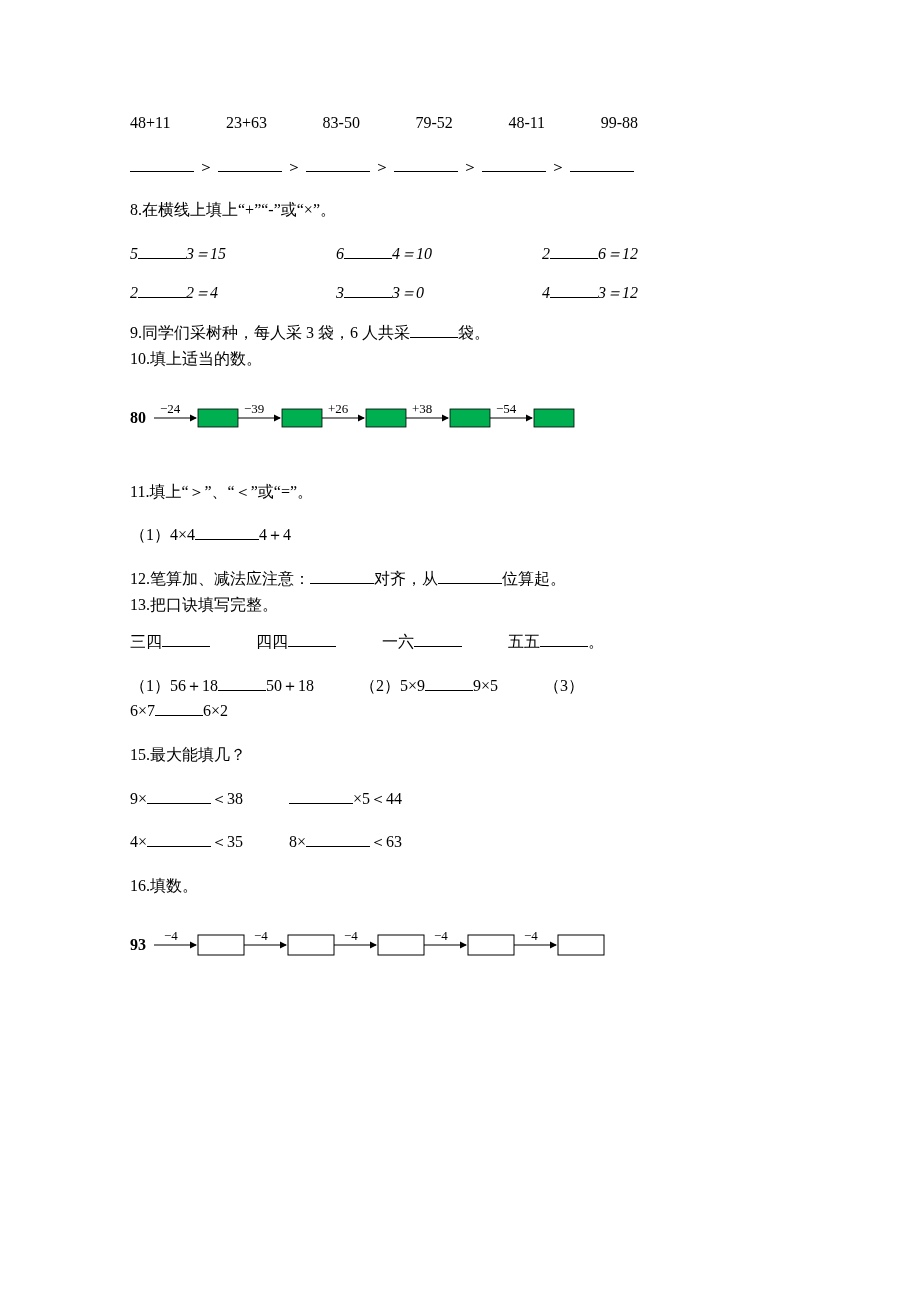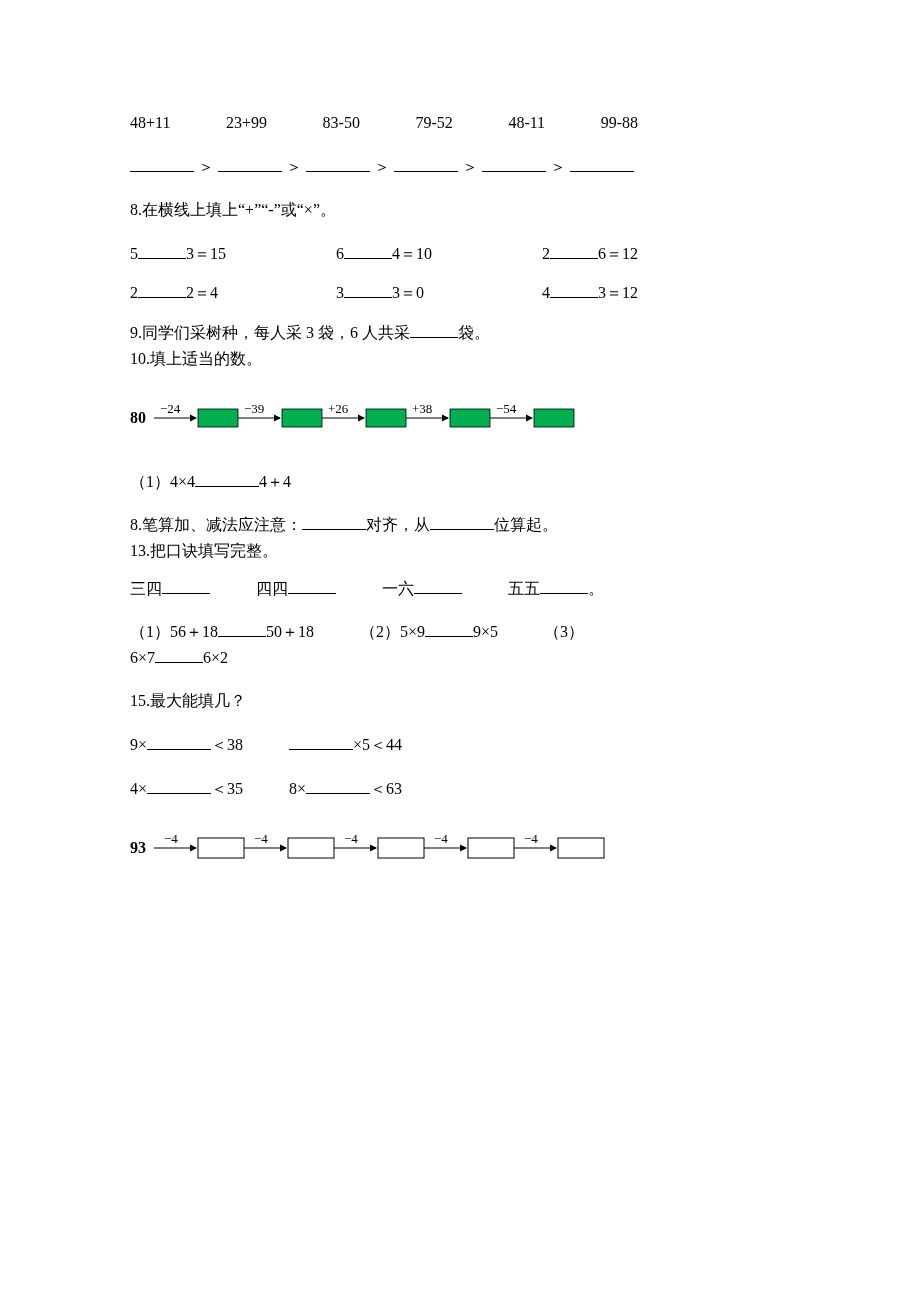--- a/index.html
+++ b/index.html
@@ -32,20 +32,21 @@
     display: inline-block;
     border-bottom: 1px solid #000;
     min-width: 48px;
     height: 1em;
     vertical-align: baseline;
   }
   .three-col {
     display: flex;
     justify-content: space-between;
     margin-bottom: 14px;
+    font-style: italic;
   }
   .three-col > div { white-space: nowrap; }
   .diagram {
     margin: 20px 0;
   }
   .box-green {
     fill: #00b050;
     stroke: #000;
     stroke-width: 0.8;
   }
@@ -60,21 +61,21 @@
   .start-label { font-size:16px; font-weight:bold; font-family: "SimSun","宋体",serif; }
   .gap6 { display:inline-block; width:38px; }
 </style>
 </head>
 <body>
 
 <div class="page">
 
   <div class="row expr" style="display:flex;justify-content:space-between;">
     <span>48+11</span>
-    <span>23+99</span>
+    <span>23+63</span>
     <span>83-50</span>
     <span>79-52</span>
     <span>48-11</span>
     <span>99-88</span>
   </div>
   <div class="row">
     <span class="u"></span>
     <span>＞</span>
     <span class="u"></span>
     <span>＞</span>
@@ -146,26 +147,27 @@
         <rect x="320" y="18" width="40" height="18" class="box-green"></rect>
       </g>
       <g>
         <line x1="360" y1="27" x2="402" y2="27" class="arrow-line" marker-end="url(#ah)"></line>
         <text x="366" y="22" class="op-label">−54</text>
         <rect x="404" y="18" width="40" height="18" class="box-green"></rect>
       </g>
     </svg>
   </div>
 
+  <div class="row" style="margin-top:30px">11.填上“＞”、“＜”或“=”。</div>
   <div class="row">
     <span>（1）4×4</span><span class="u"></span><span>4＋4</span>
   </div>
 
   <div>
-    <span>8.笔算加、减法应注意：</span><span class="u"></span><span>对齐，从</span><span class="u"></span><span>位算起。</span>
+    <span>12.笔算加、减法应注意：</span><span class="u"></span><span>对齐，从</span><span class="u"></span><span>位算起。</span>
   </div>
 
   <div>13.把口诀填写完整。</div>
   <div class="row" style="margin-top:12px">
     <span>三四</span><span class="u-sm"></span>
     <span class="gap6"></span>
     <span>四四</span><span class="u-sm"></span>
     <span class="gap6"></span>
     <span>一六</span><span class="u-sm"></span>
     <span class="gap6"></span>
@@ -188,20 +190,21 @@
     <span>9×</span><span class="u"></span><span>＜38</span>
     <span class="gap6"></span>
     <span class="u"></span><span>×5＜44</span>
   </div>
   <div class="row">
     <span>4×</span><span class="u"></span><span>＜35</span>
     <span class="gap6"></span>
     <span>8×</span><span class="u"></span><span>＜63</span>
   </div>
 
+  <div class="row">16.填数。</div>
   <div class="diagram">
     <svg width="560" height="50" viewBox="0 0 560 50">
       <defs>
         <marker id="ah2" markerWidth="6" markerHeight="6" refX="5" refY="3" orient="auto">
           <path d="M0,0 L6,3 L0,6 Z" class="arrowhead"></path>
         </marker>
       </defs>
       <text x="0" y="32" class="start-label">93</text>
       <g>
         <line x1="24" y1="27" x2="66" y2="27" class="arrow-line" marker-end="url(#ah2)"></line>

